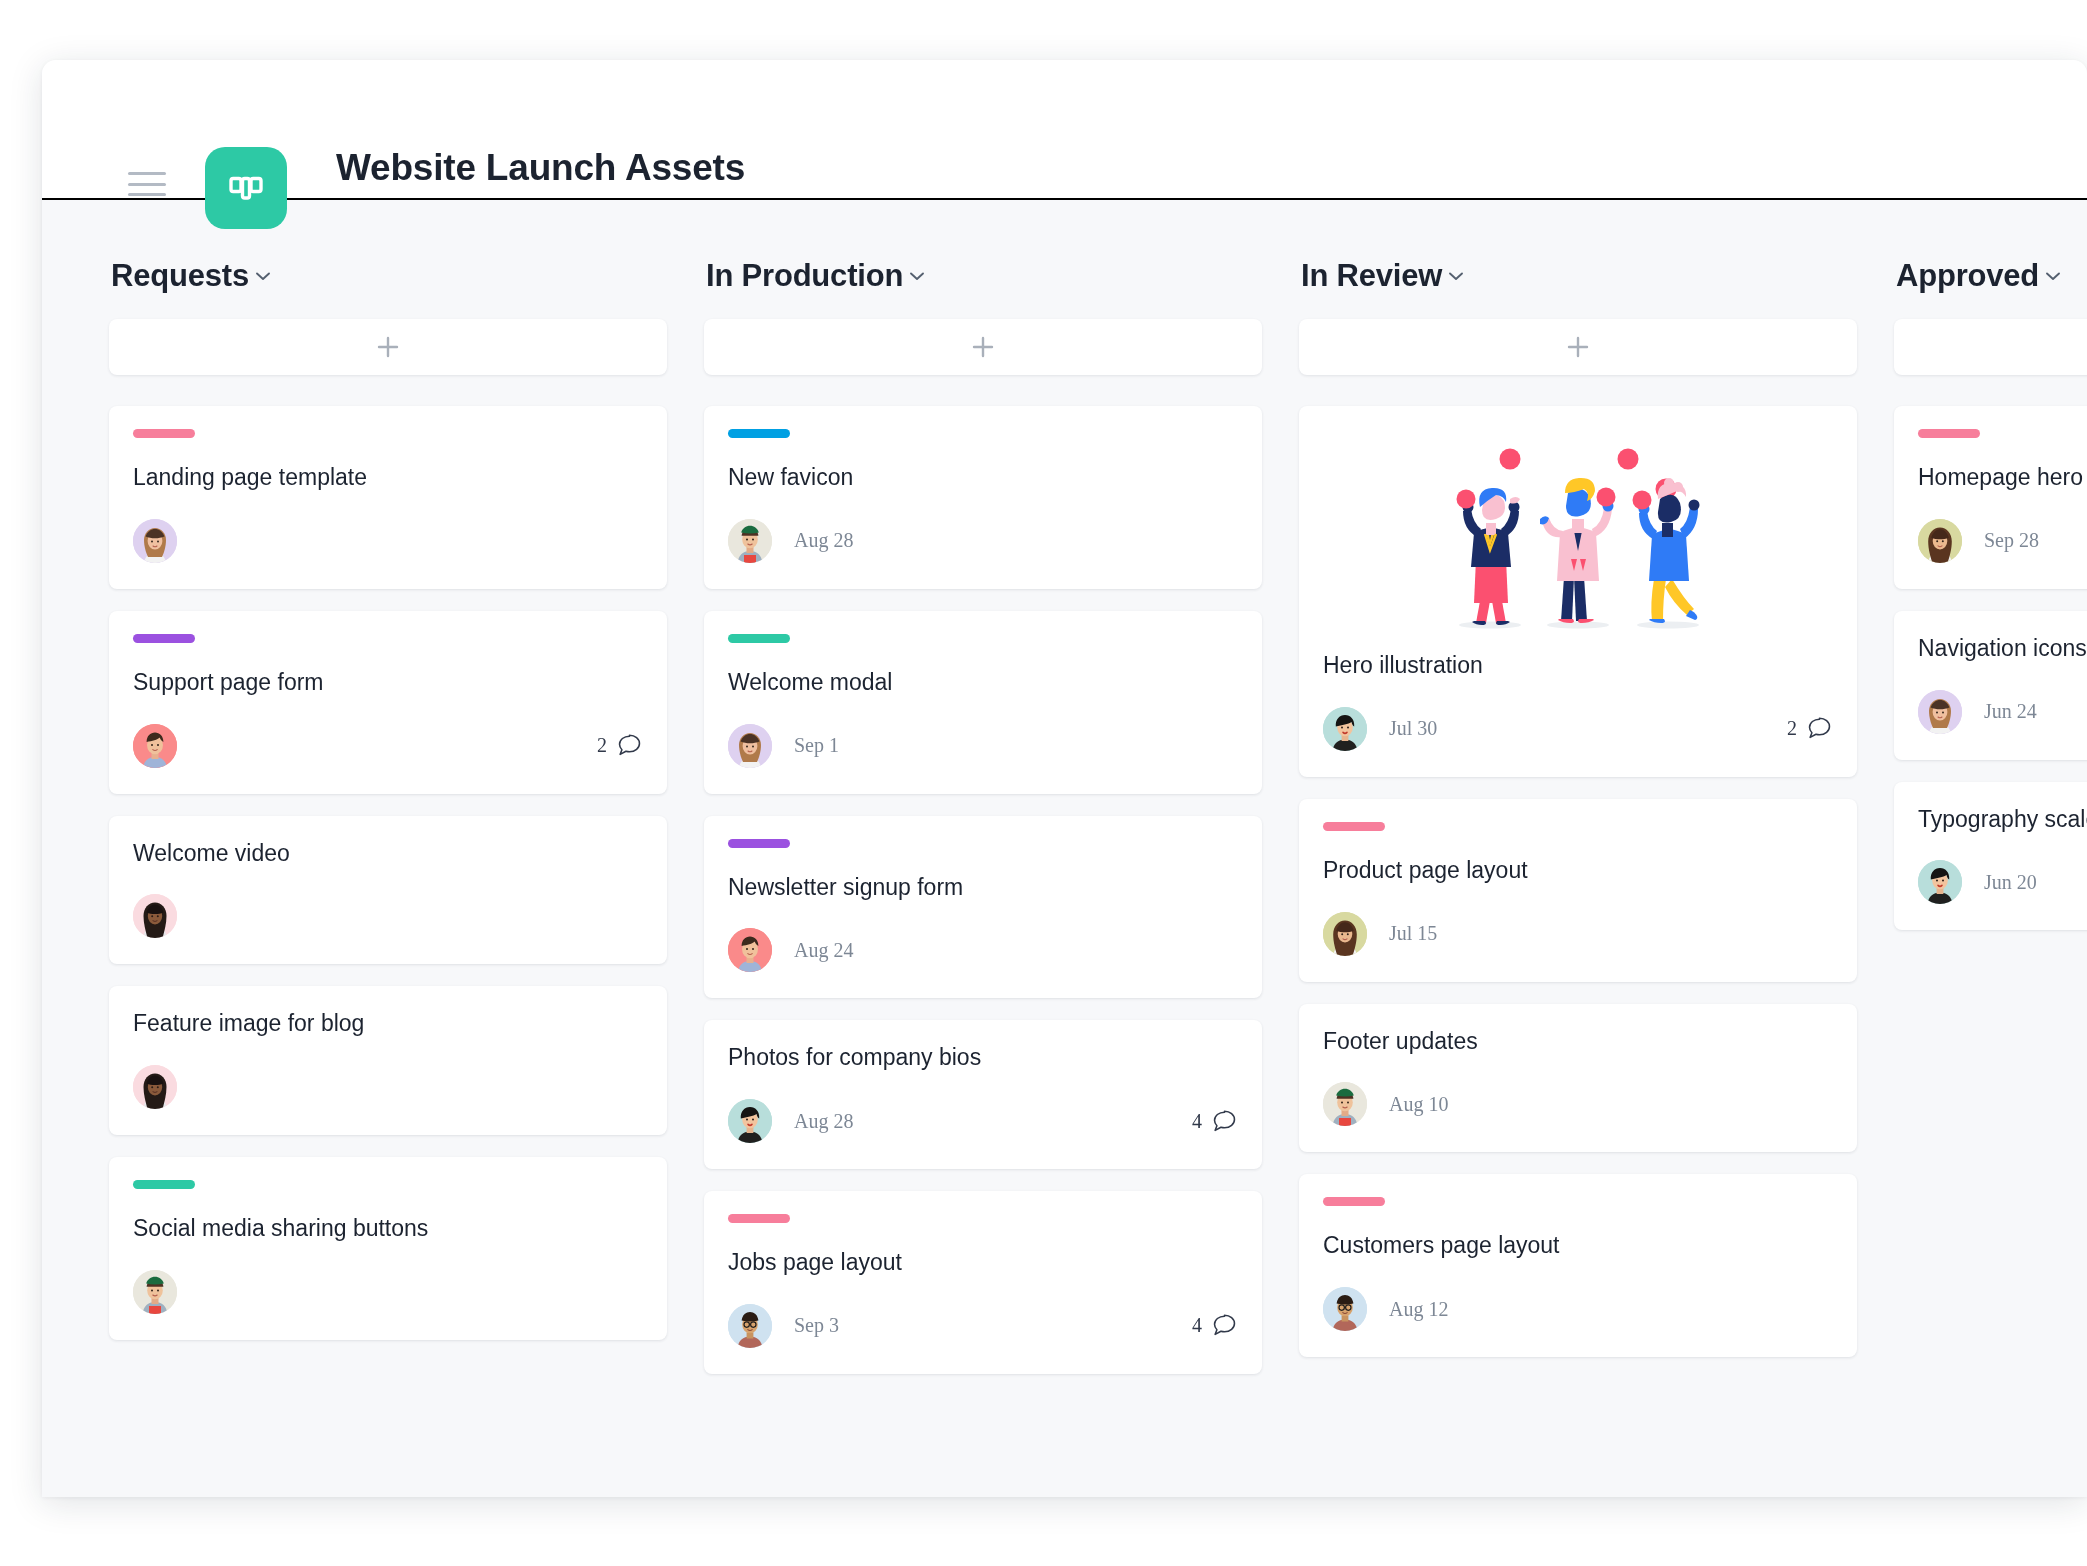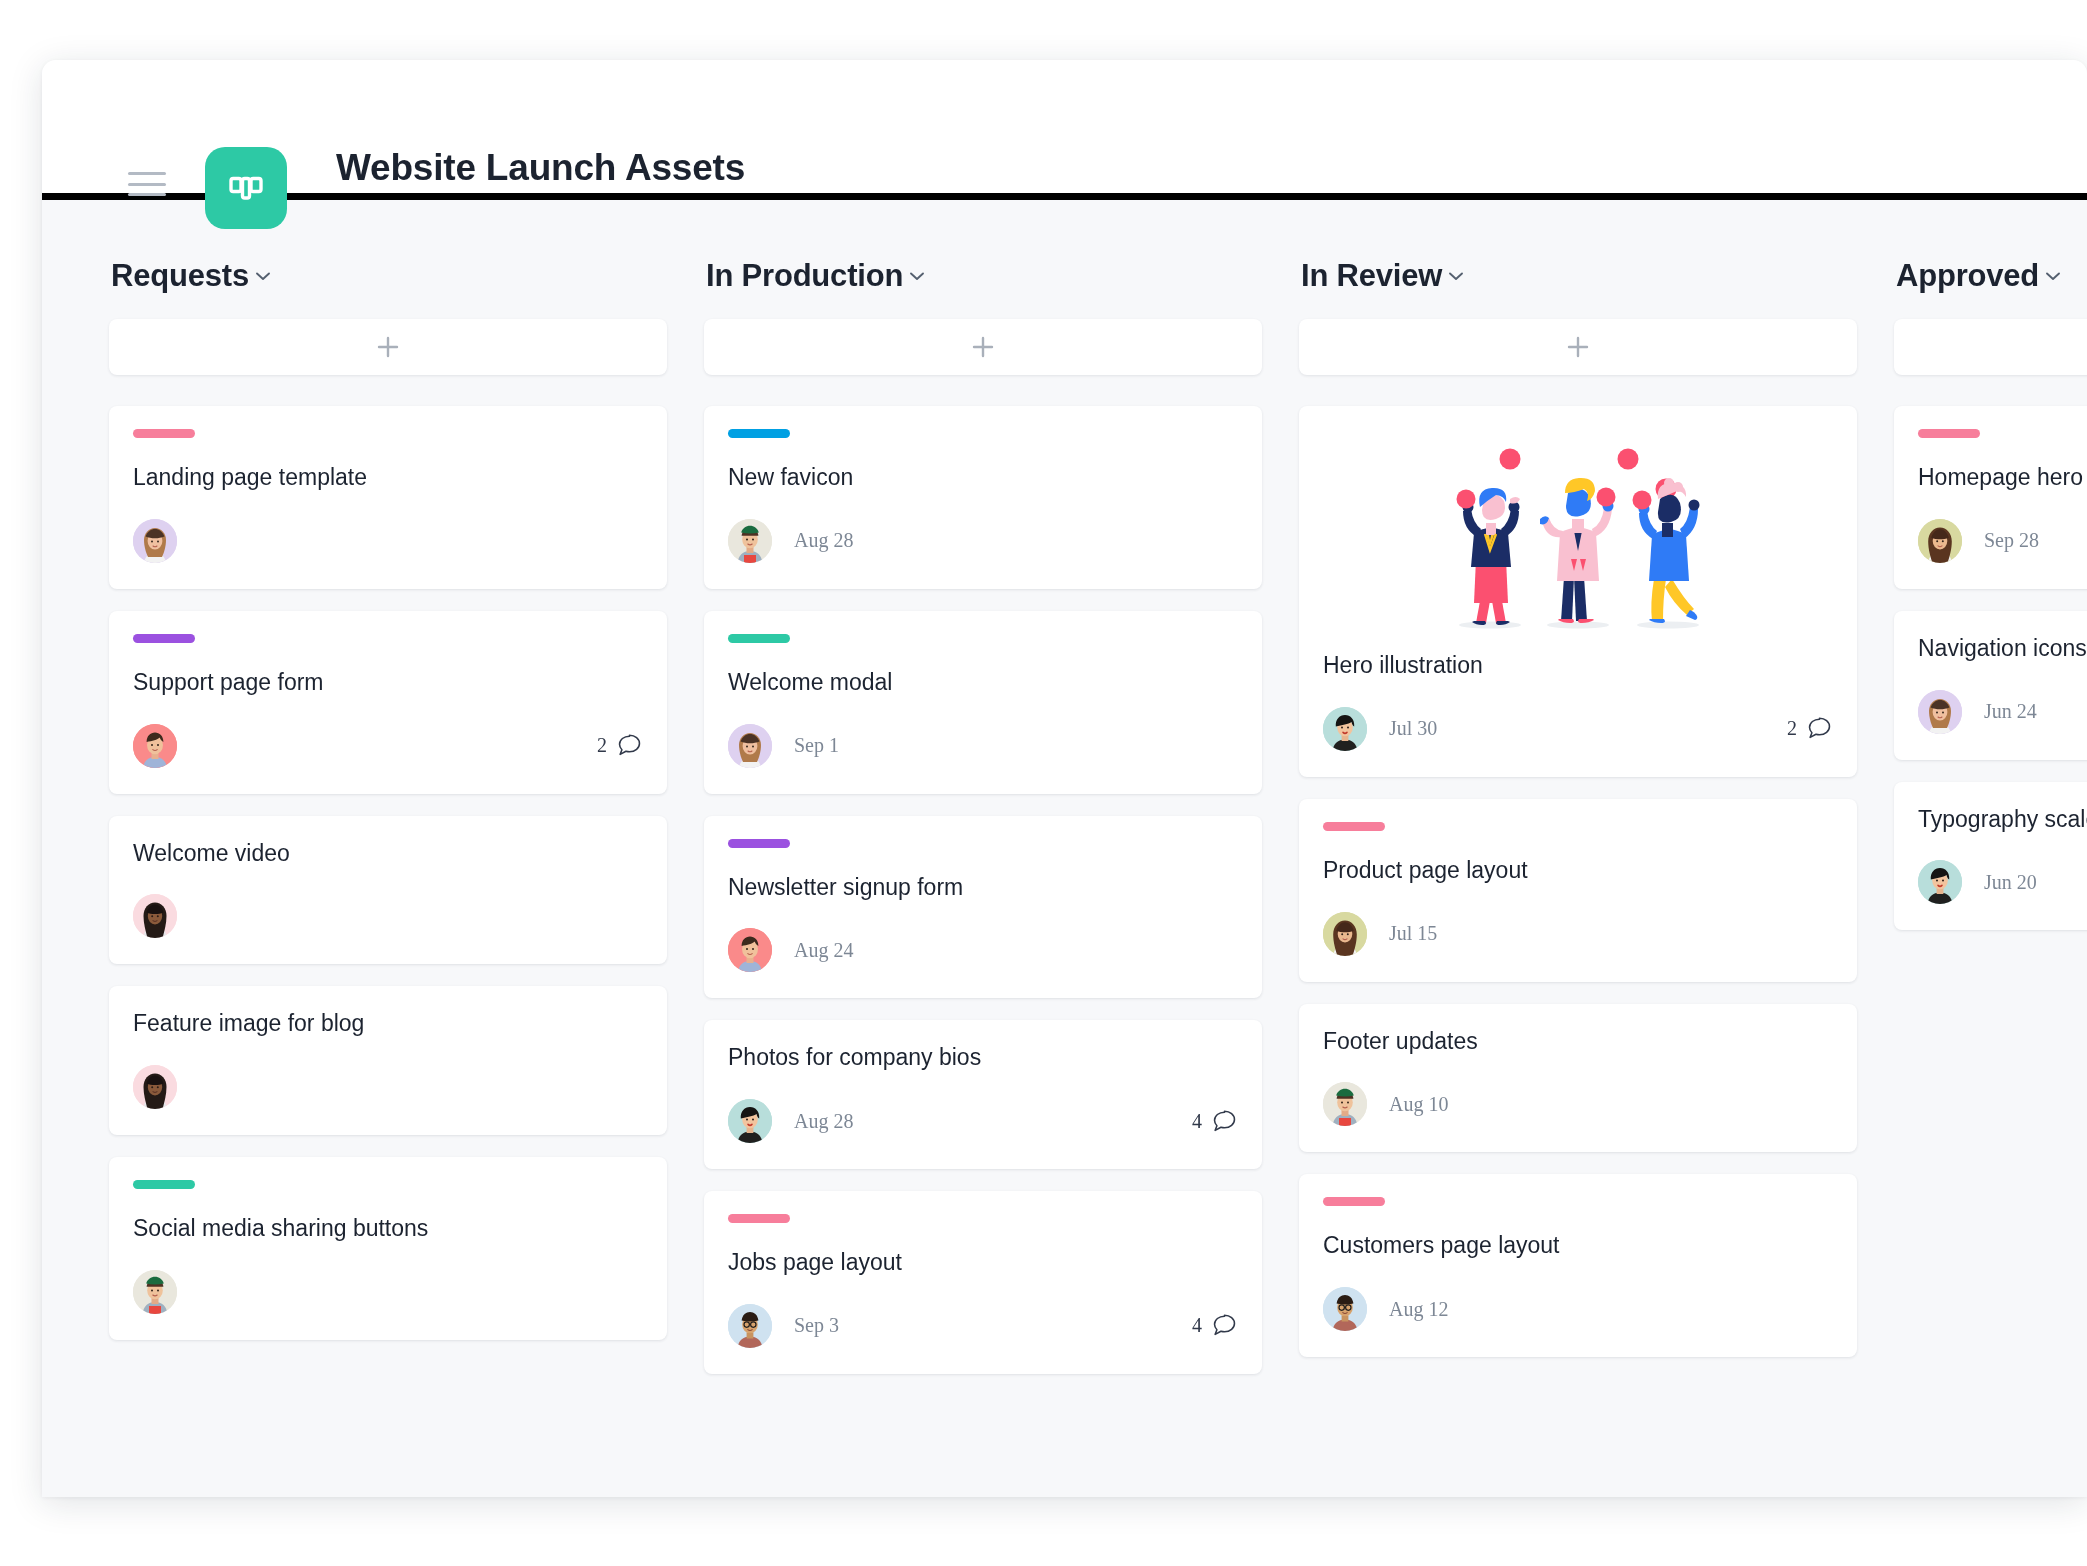--- a/index.html
+++ b/index.html
@@ -22,21 +22,21 @@
     border-radius: 14px 14px 0 0;
     box-shadow: 0 6px 34px rgba(26,35,56,0.13), 0 1px 4px rgba(26,35,56,0.06);
     overflow: hidden;
   }
 
   
   #header {
     position: relative;
     height: 140px;
     background: #ffffff;
-    border-bottom: 7px solid #000000;
+    border-bottom: 2px solid #000000;
   }
 
   .hamburger {
     position: absolute;
     left: 86px;
     top: 112px;
     width: 38px;
     height: 24px;
     display: flex;
     flex-direction: column;

